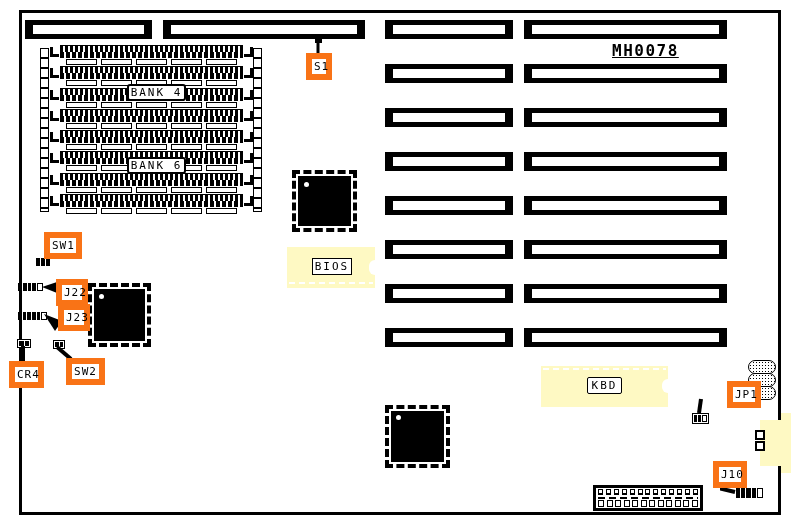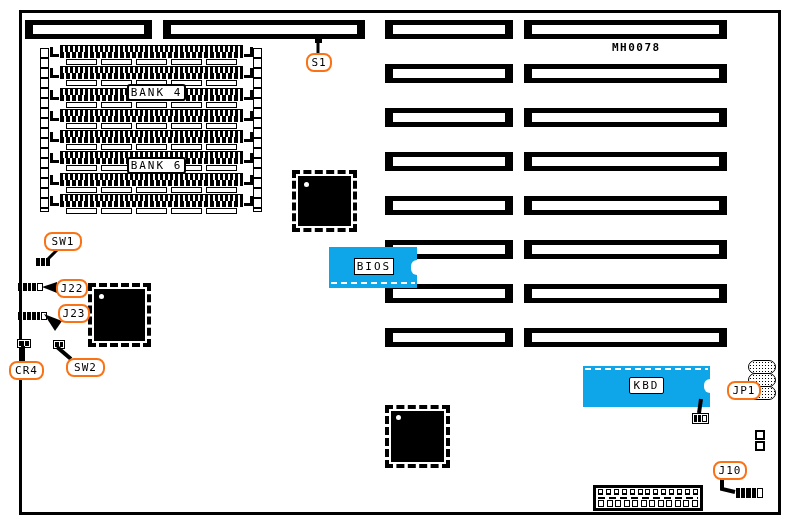--- a/index.html
+++ b/index.html
@@ -8,27 +8,27 @@
   #canvas *{box-sizing:border-box;}
 
   .board-border{position:absolute;left:19px;top:10px;width:762px;height:505px;
                 border:3px solid #000;background:transparent;}
 
   
   .slot{position:absolute;height:19px;background:#fff;
         border:solid #000;border-width:5px 8px;}
 
   
-  .callout{position:absolute;border:2px solid #f97316;border-radius:8px;background:#fff;
+  .callout{position:absolute;border:6px solid #f97316;border-radius:0;background:#fff;
            font-size:11px;line-height:13px;letter-spacing:1px;text-align:center;
            padding:1px 2px;white-space:nowrap;}
   .chiplabel{position:absolute;background:#fff;border:2px solid #000;border-radius:3px;
              font-size:11px;line-height:12px;letter-spacing:2px;text-align:center;
              white-space:nowrap;display:flex;align-items:center;justify-content:center;}
-  .partnum{position:absolute;font-size:11px;letter-spacing:1.5px;font-weight:bold;}
+  .partnum{position:absolute;font-size:16px;letter-spacing:1.5px;font-weight:bold;text-decoration:underline;}
 
   
   #memory{position:absolute;left:40px;top:45px;width:223px;height:170px;}
   .edge-strip{position:absolute;top:3px;width:9px;height:164px;border:1px solid #000;
               background:repeating-linear-gradient(180deg,#fff 0 8px,#000 8px 10px);}
   #memory-rows{position:absolute;left:10px;top:0;width:203px;height:170px;
                display:flex;flex-direction:column;}
   .simm-row{height:21.25px;display:flex;flex-direction:column;}
   .module-line{display:flex;height:13px;}
   .clip{width:9px;height:10px;margin-top:2px;}
@@ -40,21 +40,21 @@
   .pins-bot{height:6px;background:repeating-linear-gradient(90deg,#000 0 4px,#fff 4px 6px);}
   .gap-line{flex:1;display:flex;align-items:center;justify-content:space-between;
             padding:0 16px;}
   .gap-box{width:31px;height:6px;background:#fff;border:1px solid #000;}
 
   
   .qfp{position:absolute;background:#000;background-clip:content-box;
        padding:2px;border:4px dashed #000;}
   .wdot{position:absolute;border-radius:50%;background:#fff;width:5px;height:5px;}
   .bdot{position:absolute;border-radius:50%;background:#000;width:7px;height:7px;}
-  .blackchip{position:absolute;background:#0ea5e9;margin-left:42px;}
+  .blackchip{position:absolute;background:#fef9c3;}
   .hdash{position:absolute;height:2px;
          background:repeating-linear-gradient(90deg,#fff 0 6px,transparent 6px 10px);}
   .notch{position:absolute;background:#fff;border-radius:8px 0 0 8px;}
   .pga{position:absolute;background-color:#000;
        background-image:radial-gradient(#fff 1.2px,transparent 1.4px);
        background-size:6px 6px;background-position:3px 3px;}
   .pga-center{position:absolute;background:#fff;}
 
   
   .pinstrip{position:absolute;display:flex;gap:1px;background:#fff;}

